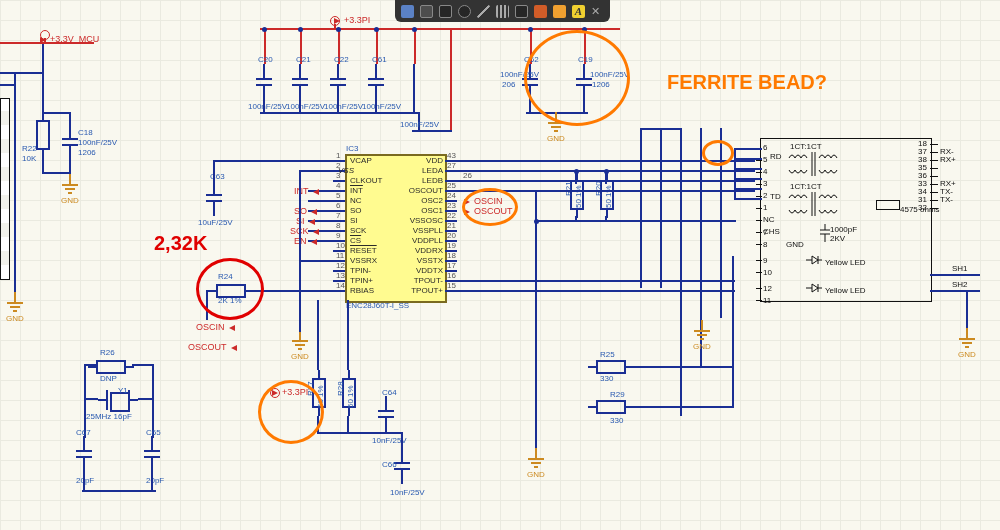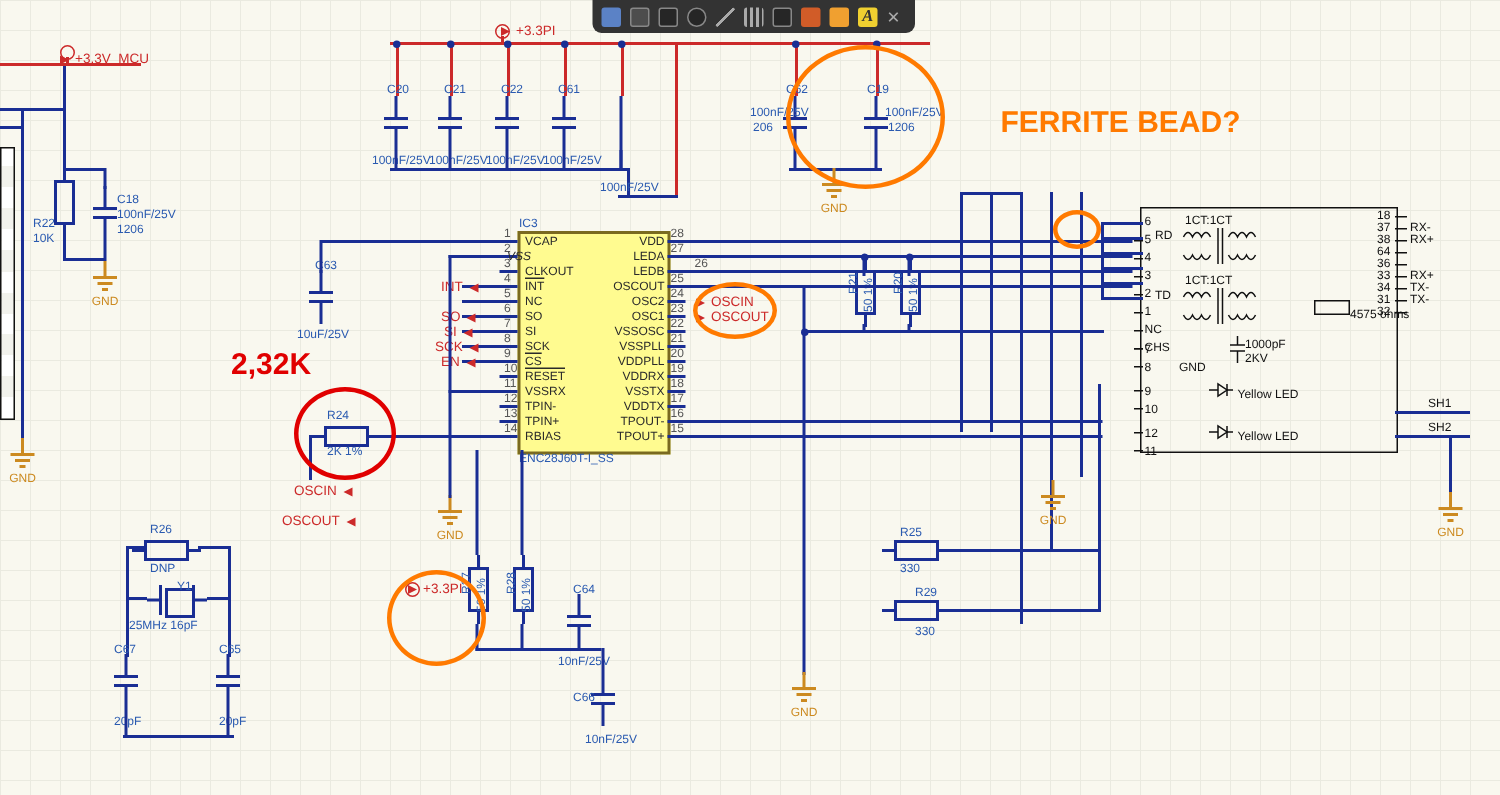--- a/index.html
+++ b/index.html
@@ -289,21 +289,21 @@
       <div class="pinname" style="left:350px;top:266px;">TPIN-</div>
       <div class="pinlead" style="left:333px;top:280px;"></div>
       <div class="pinnum" style="left:336px;top:271px;">13</div>
       <div class="pinname" style="left:350px;top:276px;text-align:right;">TPIN+</div>
       <div class="pinlead" style="left:333px;top:290px;"></div>
       <div class="pinnum" style="left:336px;top:281px;">14</div>
       <div class="pinname" style="left:350px;top:286px;">RBIAS</div>
     </div>
 <div id="ic-right-pins">
       <div class="pinlead" style="left:445px;top:160px;"></div>
-      <div class="pinnum" style="left:447px;top:151px;">28</div>
+      <div class="pinnum" style="left:447px;top:151px;">43</div>
       <div class="pinname" style="right:557px;top:156px;text-align:right;">VDD</div>
       <div class="pinlead" style="left:445px;top:170px;"></div>
       <div class="pinnum" style="left:447px;top:161px;">27</div>
       <div class="pinname" style="right:557px;top:166px;text-align:right;">LEDA</div>
       <div class="pinlead" style="left:445px;top:180px;"></div>
       <div class="pinnum" style="left:463px;top:171px;">26</div>
       <div class="pinname" style="right:557px;top:176px;text-align:right;">LEDB</div>
       <div class="pinlead" style="left:445px;top:190px;"></div>
       <div class="pinnum" style="left:447px;top:181px;">25</div>
       <div class="pinname" style="right:557px;top:186px;text-align:right;">OSCOUT</div>
@@ -604,21 +604,21 @@
       <div class="kh" style="left:930px;top:144px;width:8px;"></div>
       <div class="connpin" style="left:918px;top:139px;">18</div>
       <div class="connpin" style="left:940px;top:139px;"></div>
       <div class="kh" style="left:930px;top:152px;width:8px;"></div>
       <div class="connpin" style="left:918px;top:147px;">37</div>
       <div class="connpin" style="left:940px;top:147px;">RX-</div>
       <div class="kh" style="left:930px;top:160px;width:8px;"></div>
       <div class="connpin" style="left:918px;top:155px;">38</div>
       <div class="connpin" style="left:940px;top:155px;">RX+</div>
       <div class="kh" style="left:930px;top:168px;width:8px;"></div>
-      <div class="connpin" style="left:918px;top:163px;">64</div>
+      <div class="connpin" style="left:918px;top:163px;">35</div>
       <div class="connpin" style="left:940px;top:163px;"></div>
       <div class="kh" style="left:930px;top:176px;width:8px;"></div>
       <div class="connpin" style="left:918px;top:171px;">36</div>
       <div class="connpin" style="left:940px;top:171px;"></div>
       <div class="kh" style="left:930px;top:184px;width:8px;"></div>
       <div class="connpin" style="left:918px;top:179px;">33</div>
       <div class="connpin" style="left:940px;top:179px;">RX+</div>
       <div class="kh" style="left:930px;top:192px;width:8px;"></div>
       <div class="connpin" style="left:918px;top:187px;">34</div>
       <div class="connpin" style="left:940px;top:187px;">TX-</div>

